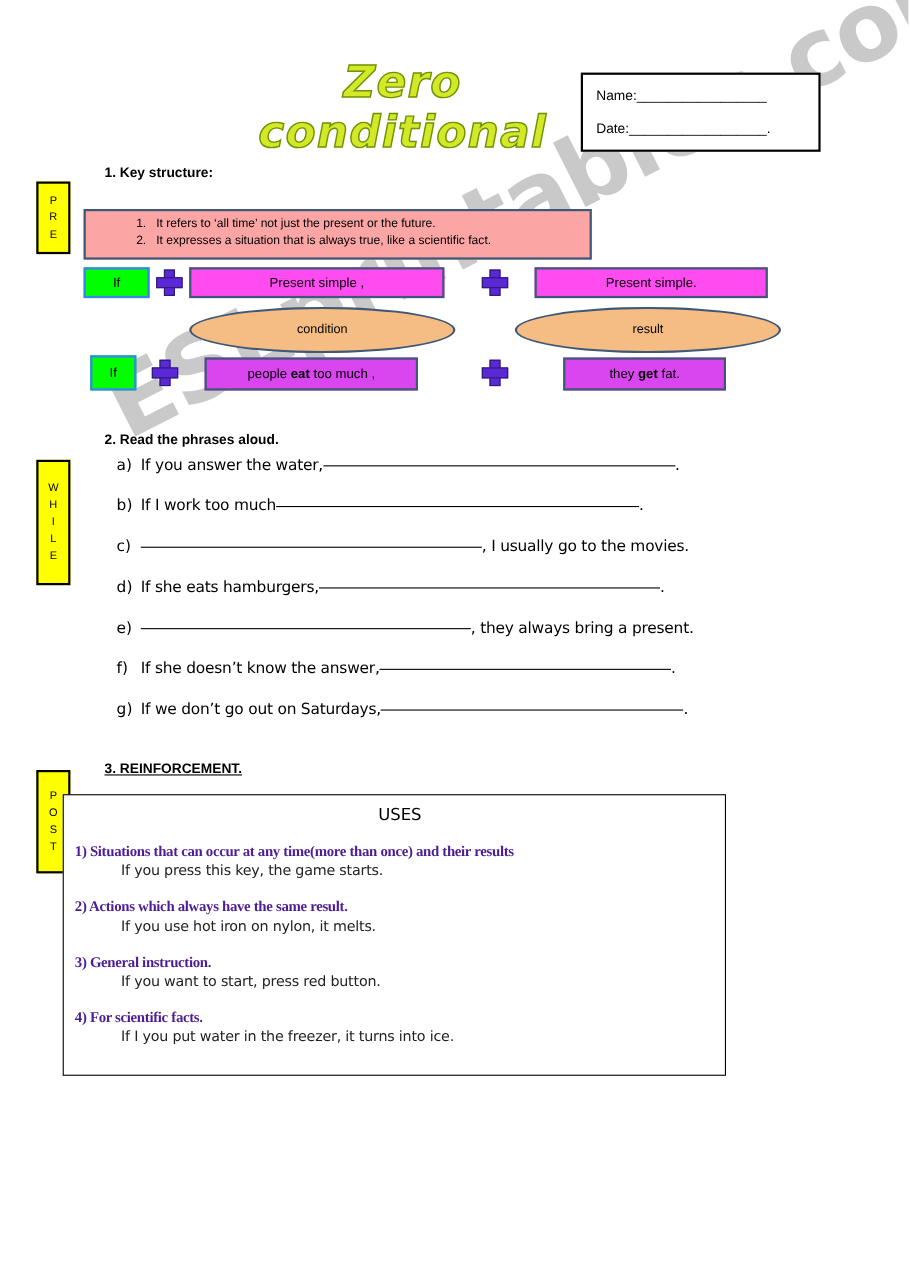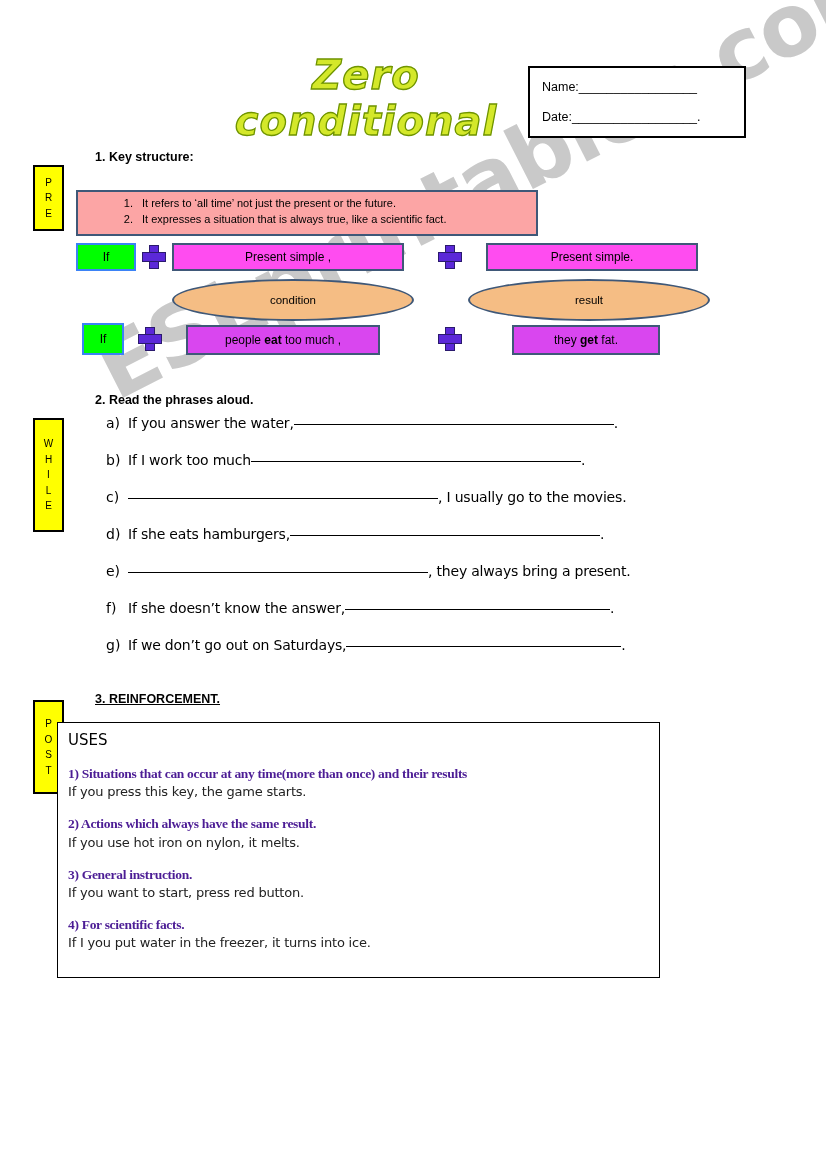--- a/index.html
+++ b/index.html
@@ -246,36 +246,38 @@
     background: #ffffff;
     z-index: 10;
     box-sizing: border-box;
     padding: 8px 0 0 10px;
   }
   #uses-title {
     font-family: "DejaVu Sans", sans-serif;
     font-size: 15px;
     color: #000;
     margin-bottom: 16px;
+    text-align: center;
   }
   .use-group { margin-bottom: 14px; }
   .use-head {
     font-family: Liberation Serif, serif;
     font-weight: bold;
     font-size: 13.5px;
     color: #4c1d95;
     letter-spacing: -0.3px;
     line-height: 1.35;
   }
   .use-example {
     font-family: "DejaVu Sans", sans-serif;
     font-size: 13px;
     color: #222;
     letter-spacing: -0.2px;
     line-height: 1.4;
+    margin-left: 42px;
   }
 </style>
 </head>
 <body>
 
 <div id="page">
 
   <div id="watermark">ESLprintables.com</div>
 
   <div id="title">Zero conditional</div>

